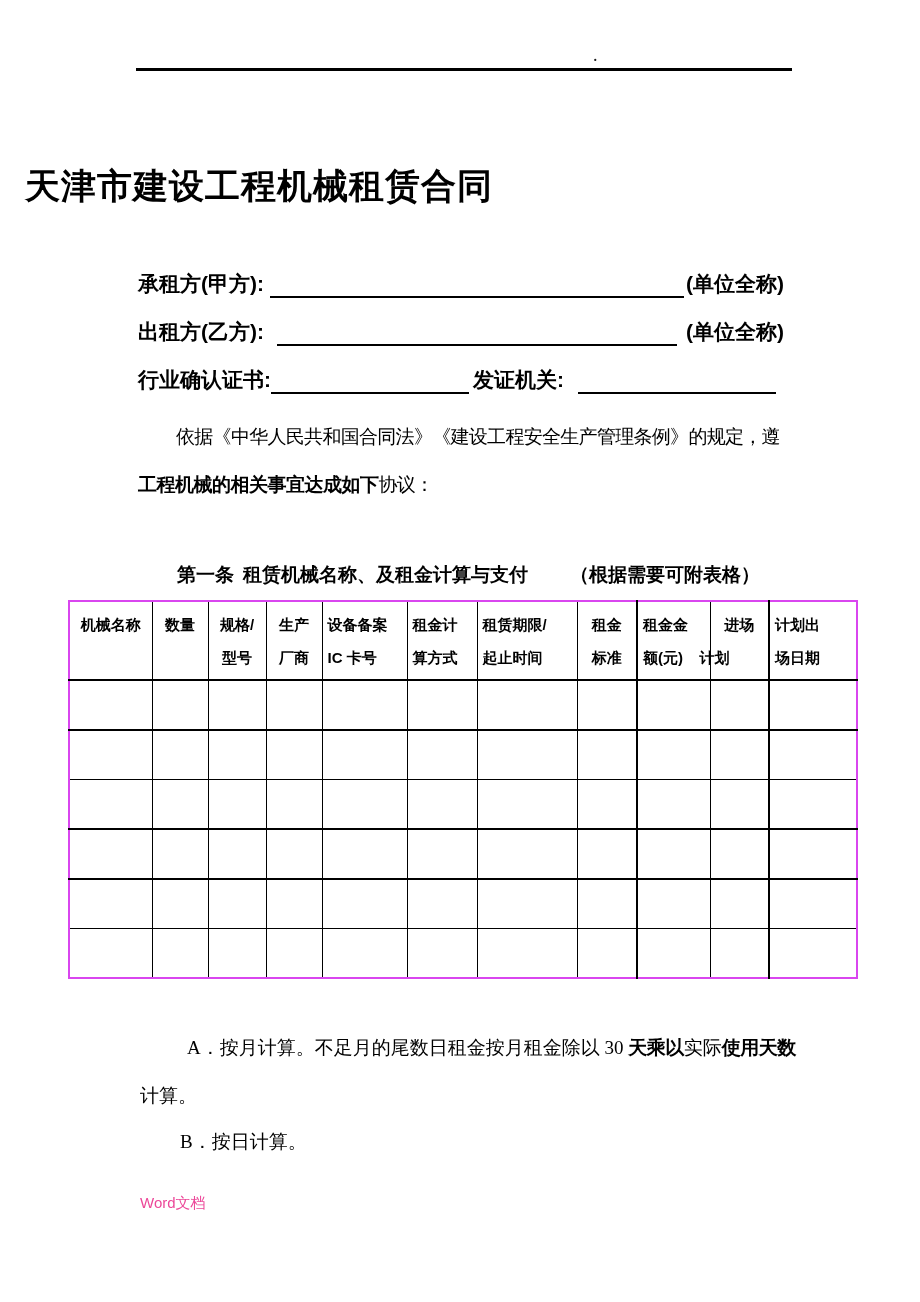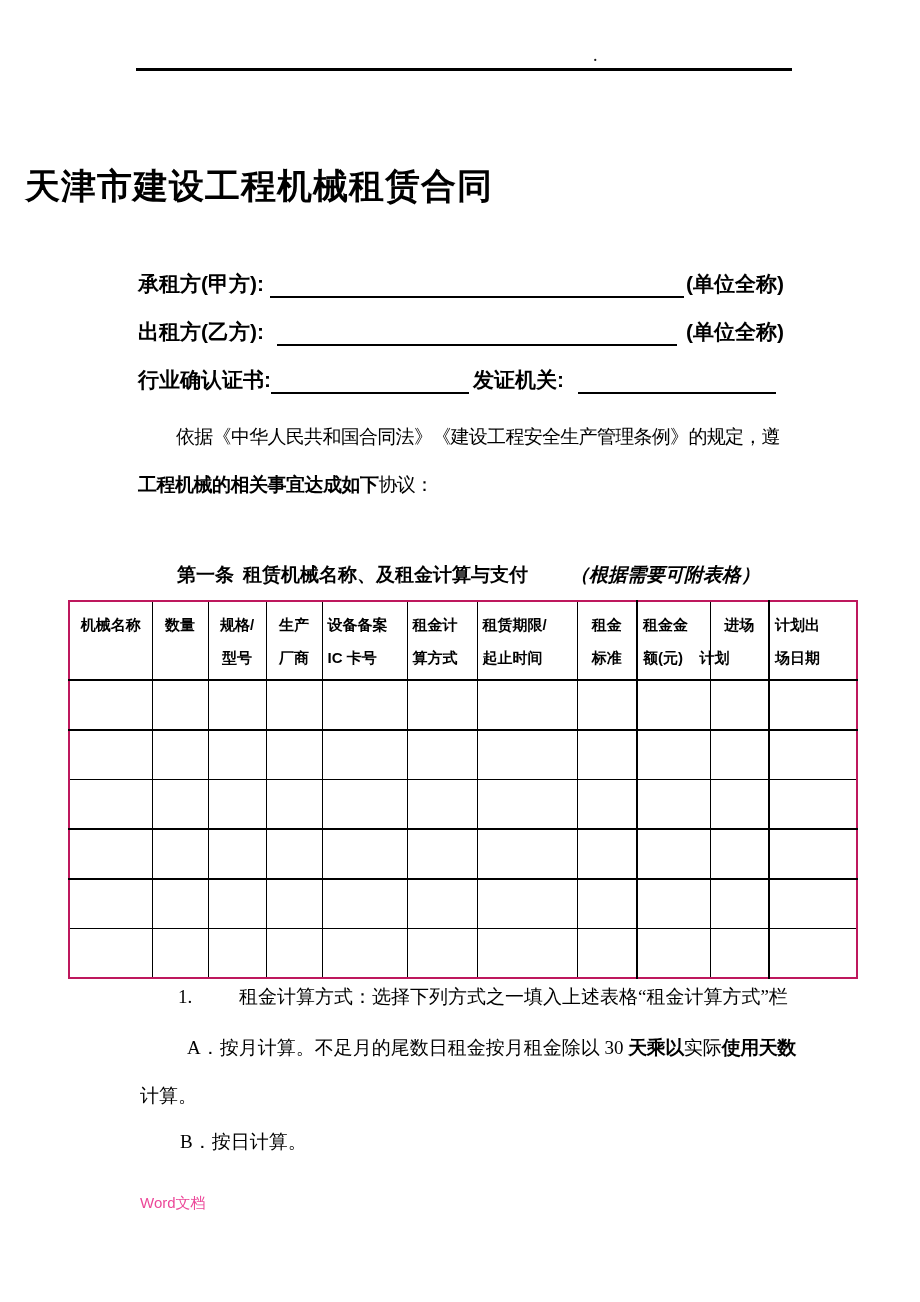--- a/index.html
+++ b/index.html
@@ -40,26 +40,26 @@
   .preamble{position:absolute;left:138px;top:413px;width:646px;font-size:19px;line-height:48px;letter-spacing:-0.7px;white-space:nowrap;}
   .preamble .indent{padding-left:38px;}
   .bold-run{font-family:"Liberation Sans","DejaVu Sans",sans-serif;font-weight:700;letter-spacing:-0.5px;}
 
   
   .section-heading{
     position:absolute;left:177px;top:562px;font-size:19px;font-weight:700;white-space:nowrap;
     font-family:"Liberation Sans","DejaVu Sans",sans-serif;
   }
   .section-heading .sec-num{margin-right:9px;}
-  .section-heading .sec-note{margin-left:42px;font-weight:600;font-style:italic;}
+  .section-heading .sec-note{margin-left:42px;font-weight:600;}
 
   
   table.machine-table{
     position:absolute;left:68px;top:600px;width:788px;
-    border-collapse:collapse;table-layout:fixed;border:2px solid #be185d;
+    border-collapse:collapse;table-layout:fixed;border:2px solid #d946ef;
   }
   .machine-table th,.machine-table td{border:1px solid #000;padding:0;}
   .machine-table thead th{
     height:71px;vertical-align:top;padding-top:6px;
     font-size:15px;font-weight:600;line-height:33px;text-align:center;white-space:nowrap;
     font-family:"Liberation Sans","DejaVu Sans",sans-serif;border-bottom-width:2px;
   }
   .machine-table thead th.ta-l{text-align:left;padding-left:5px;}
   .machine-table th .l1,.machine-table th .l2{display:block;}
   .machine-table th.shift-l2 .l2{text-align:left;margin-left:-11px;}
@@ -259,23 +259,20 @@
           <td></td>
           <td></td>
           <td></td>
           <td></td>
           <td></td>
           <td></td>
         </tr>
       </tbody>
   </table>
 
-  <div class="clause clause-1">
-    <span class="num">1.</span><span>租金计算方式：选择下列方式之一填入上述表格“租金计算方式”栏</span>
-  </div>
 
   <div class="clause clause-a">
     <span>A．按月计算。不足月的尾数日租金按月租金除以 30 </span><span class="bold-run">天乘以</span><span>实际</span><span class="bold-run">使用天数</span>
   </div>
 
   <div class="clause clause-cont">计算。</div>
 
   <div class="clause clause-b">B．按日计算。</div>
 
   <div class="doc-footer">Word文档</div>

